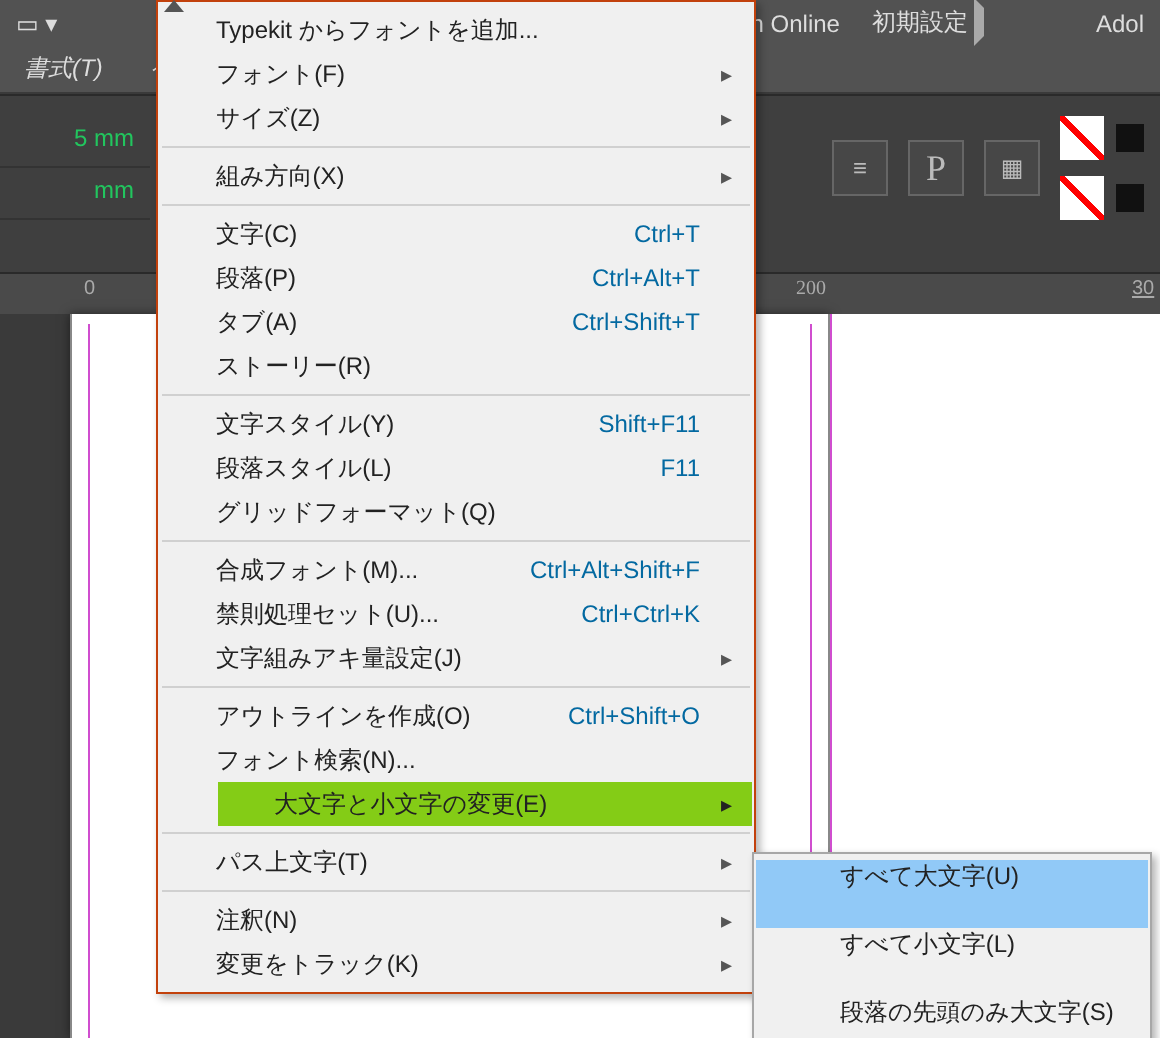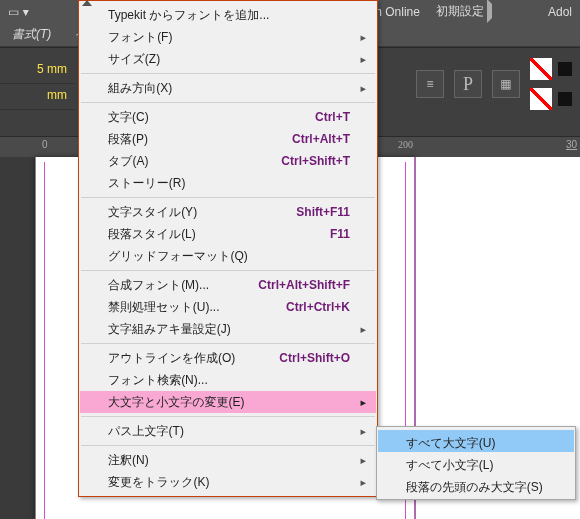--- a/index.html
+++ b/index.html
@@ -5,47 +5,47 @@
   * { margin: 0; padding: 0; box-sizing: border-box; font-family: "Meiryo UI", "MS UI Gothic", sans-serif; font-size: 12px; }
   body { width: 580px; height: 519px; background: #3a3a3a; overflow: hidden; position: relative; }
   
   .topbar { position: absolute; top: 0; left: 0; right: 0; height: 23px; background: #525252; display: flex; align-items: center; color: #ddd; }
   .topbar .spacer { flex: 1; }
   .topbar-frag { padding: 2px 8px; }
   .menubar { position: absolute; top: 23px; left: 0; right: 0; height: 23px; background: #525252; display: flex; align-items: center; color: #ddd; }
   .menubar .mitem { padding: 2px 12px; font-style: italic; }
   
   .panelrow { position: absolute; top: 47px; left: 0; right: 0; height: 90px; background: #3f3f3f; border-top: 1px solid #2a2a2a; border-bottom: 1px solid #2a2a2a; }
-  .panelrow .left { position: absolute; top: 10px; left: 0; width: 75px; color: #fde047; }
+  .panelrow .left { position: absolute; top: 10px; left: 0; width: 75px; color: #22c55e; }
   .panelrow .left div { height: 26px; padding: 4px; text-align: right; padding-right: 8px; border-bottom: 1px solid #333; }
   .panelrow .icons { position: absolute; top: 10px; right: 8px; display: flex; gap: 10px; align-items: center; }
   .iconbox { width: 28px; height: 28px; border: 1px solid #666; background: #474747; display: flex; align-items: center; justify-content: center; color: #bbb; }
   .swatch { width: 22px; height: 22px; background: #fff; position: relative; }
   .swatch.diag::after { content: ""; position: absolute; left: 0; top: 0; right: 0; bottom: 0; background: linear-gradient(to top right, transparent 45%, red 45%, red 55%, transparent 55%); }
   .swatch.black { background: #111; }
   .swatch-pair { display: flex; flex-direction: column; gap: 8px; }
   .swatch-row { display: flex; gap: 6px; align-items: center; }
   
   .ruler { position: absolute; top: 137px; left: 0; right: 0; height: 20px; background: #4a4a4a; color: #aaa; }
   .ruler .tick { position: absolute; top: 2px; font-size: 10px; }
   .canvas { position: absolute; top: 157px; left: 35px; right: 165px; bottom: 0; background: #fff; border-left: 1px solid #888; border-right: 1px solid #888; box-shadow: 0 0 5px rgba(0,0,0,.5); }
   .margin { position: absolute; top: 5px; left: 8px; right: 8px; bottom: 0; border-left: 1px solid #d04ecf; border-right: 1px solid #d04ecf; }
   .canvas-right { position: absolute; top: 157px; right: 0; width: 165px; bottom: 0; background: #fff; border-left: 1px solid #d04ecf; }
   
   .context-menu { position: absolute; top: 0; left: 78px; width: 300px; background: #f0f0f0; border: 1px solid #c2410c; box-shadow: 2px 2px 4px rgba(0,0,0,.3); padding: 3px 1px; }
   .context-menu .sep { height: 1px; background: #d0d0d0; margin: 3px 1px; }
   .context-menu .row { display: flex; align-items: center; height: 22px; padding: 0 26px 0 28px; color: #222; position: relative; white-space: nowrap; }
   .context-menu .row.sub::after { content: "▸"; position: absolute; right: 10px; font-size: 11px; color: #555; }
-  .context-menu .row .shortcut { margin-left: auto; color: #701a75; font-weight: bold; }
-  .context-menu .row.hl { background: #f9a8d4; }
+  .context-menu .row .shortcut { margin-left: auto; color: #0369a1; }
+  .context-menu .row.hl { background: #84cc16; margin-left: 29px; }
   .context-menu .row.hl::after { color: #222; }
   .context-menu .arrow-up { position: absolute; top: -1px; left: 3px; width: 0; height: 0; border-left: 5px solid transparent; border-right: 5px solid transparent; border-bottom: 6px solid #555; }
   
   .submenu { position: absolute; top: 426px; left: 376px; width: 200px; background: #f0f0f0; border: 1px solid #a7a7a7; box-shadow: 2px 2px 4px rgba(0,0,0,.3); padding: 3px 1px; }
-  .submenu .row { display: flex; align-items: flex-end; height: 22px; padding: 0 20px 0 28px; color: #222; white-space: nowrap; }
+  .submenu .row { display: flex; align-items: flex-start; height: 34px; padding: 0 20px 0 42px; color: #222; white-space: nowrap; }
   .submenu .row.hl { background: #91c9f7; }
   .tri { width: 0; height: 0; border-top: 5px solid transparent; border-bottom: 5px solid transparent; border-left: 5px solid #aaa; margin-left: 3px; }
 </style>
 </head>
 <body>
 
 <div class="topbar">
   <div class="topbar-frag">▭ ▾</div>
   <div class="spacer"></div>
   <div class="topbar-frag">n Online</div>

